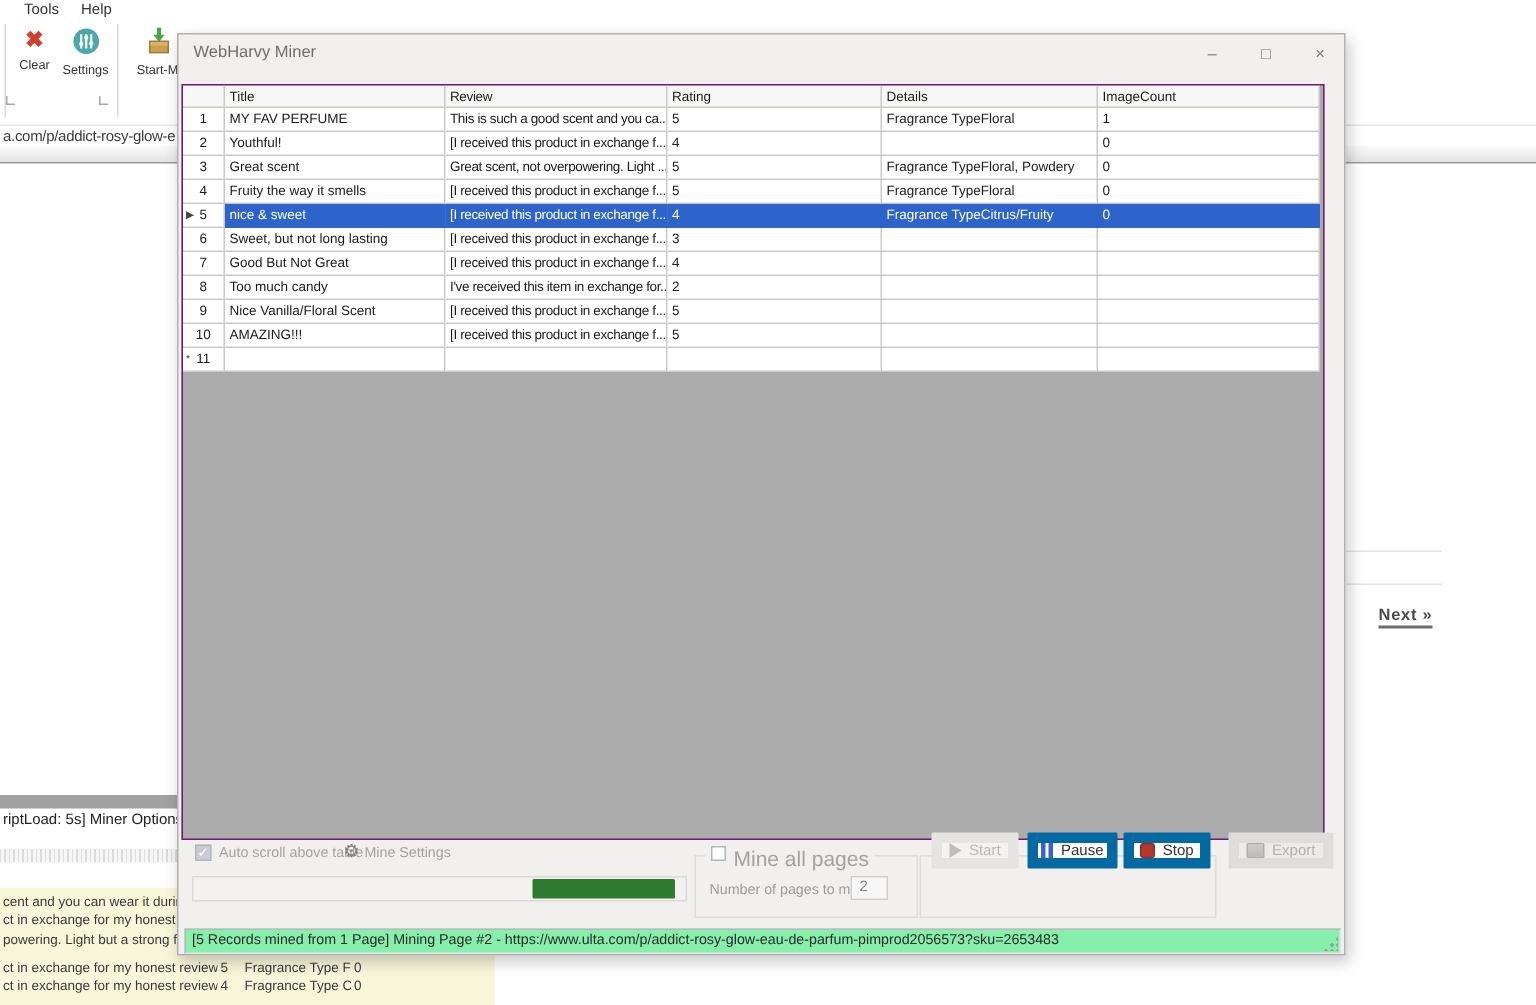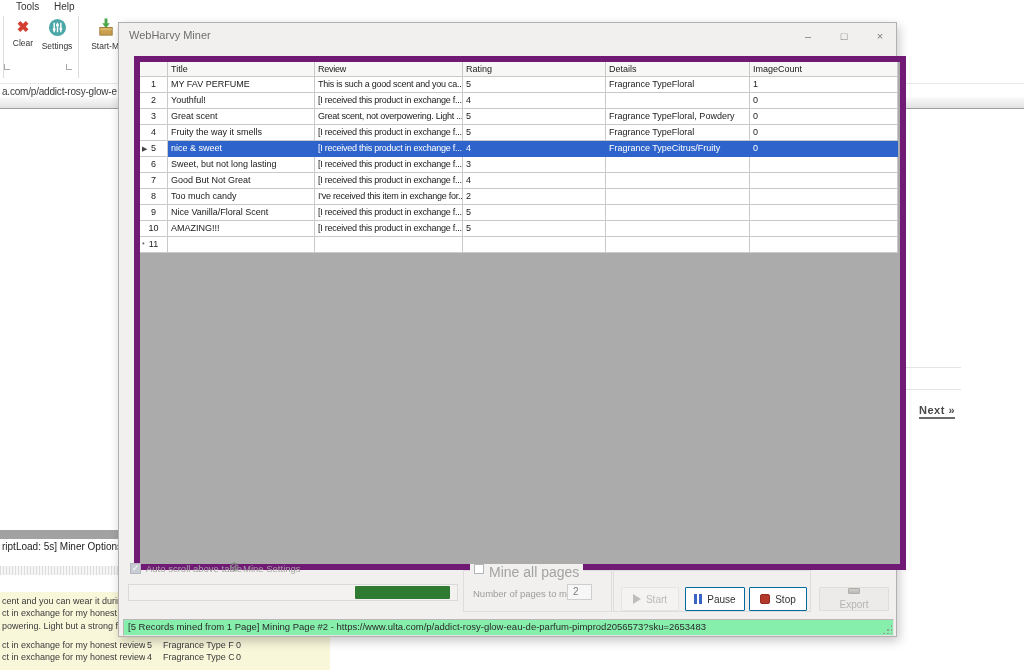--- a/index.html
+++ b/index.html
@@ -33,22 +33,22 @@
   .prating{position:absolute;left:147px;}
   .pdetails{position:absolute;left:163px;max-width:71px;overflow:hidden;display:inline-block;}
   .pcount{position:absolute;left:236px;}
 
   
   .dialog{position:absolute;left:118px;top:22px;width:779px;height:615px;background:#f1f0ef;
           border:1px solid #b3b0ad;box-shadow:2px 4px 10px rgba(0,0,0,.22);box-sizing:border-box;}
   .dlg-title{position:absolute;left:10px;top:6px;font-size:11px;color:#6e6e6e;}
   .winbtn{position:absolute;top:4px;width:26px;height:18px;text-align:center;font-size:11px;color:#7a7a7a;line-height:18px;}
 
-  .grid{position:absolute;left:15px;top:33px;width:760px;height:502px;background:#ababab;
-        border:6px solid #701a75;overflow:hidden;box-sizing:content-box;}
+  .grid{position:absolute;left:2px;top:33px;width:760px;height:502px;background:#ababab;
+        border:1px solid #701a75;overflow:hidden;box-sizing:content-box;}
   .ghead,.trow{display:flex;}
   .ghead{height:15px;}
   .trow{height:16px;}
   .cell{box-sizing:border-box;flex:none;border-right:1px solid #c9c9c9;border-bottom:1px solid #c9c9c9;
         padding:0 3px;font-size:9px;line-height:15px;white-space:nowrap;overflow:hidden;background:#fff;color:#1a1a1a;}
   .cell.h{background:#f7f7f6;line-height:14px;}
   .c-num{width:28px;text-align:center;position:relative;}
   .c-title{width:147px;}
   .c-review{width:148px;letter-spacing:-0.25px;}
   .c-rating{width:143px;}
@@ -69,24 +69,24 @@
   .progress-fill{position:absolute;top:1px;bottom:1px;border-radius:1px;background:#2e7b31;}
 
   .group{position:absolute;border:1px solid #dfdddb;box-sizing:border-box;}
   .group-legend{position:absolute;left:6px;top:-7px;background:#f1f0ef;padding:0 4px;display:flex;gap:5px;
                 font-size:14px;color:#a3a3a3;}
   .group-legend .chk{position:static;width:10px;height:10px;}
   .pages-label{position:absolute;left:9px;top:17px;font-size:9.5px;color:#9d9d9d;}
   .pages-value{position:absolute;left:103px;top:13px;width:25px;height:16px;border:1px solid #cfcfcf;background:#f7f7f7;
                font-size:10px;color:#7c7c7c;line-height:14px;padding-left:5px;box-sizing:border-box;}
 
-  .btn{position:absolute;top:564px;height:24px;display:flex;align-items:center;justify-content:center;gap:5px;
-       font-size:10px;box-sizing:border-box;border:1px solid #0369a1;background:#fff;color:#333;border-radius:1px;}
+  .btn{position:absolute;top:532px;height:24px;display:flex;align-items:flex-start;justify-content:center;gap:5px;
+       font-size:10px;box-sizing:border-box;border:7px solid #0369a1;background:#fff;color:#333;border-radius:1px;}
   .btn.disabled{background:#f4f3f2;border-color:#e6e4e2;color:#b9b9b9;}
-  .btn.disabled2{background:#edebe9;border-color:#dfdddb;color:#b3b3b3;flex-direction:column;}
+  .btn.disabled2{background:#edebe9;border-color:#dfdddb;color:#b3b3b3;}
   .icon-play{width:0;height:0;border-left:8px solid #bdbdbd;border-top:5px solid transparent;border-bottom:5px solid transparent;}
   .icon-pause{display:flex;gap:2px;}
   .icon-pause i{width:3px;height:10px;background:#3a63c8;display:block;}
   .icon-stop{width:10px;height:10px;background:#b5382c;border:1px solid #932c22;border-radius:2px;box-sizing:border-box;}
   .icon-export{width:12px;height:10px;background:linear-gradient(#cfcdca,#bdbab7);border:1px solid #b0aeab;border-radius:1px;box-sizing:border-box;}
 
   .statusbar{position:absolute;left:4px;top:596px;width:771px;height:17px;background:#86efac;
              border:1px solid;border-color:#b9b9b9 #e5e5e5 #e5e5e5 #b9b9b9;box-sizing:border-box;
              font-size:9.5px;color:#2a2a2a;line-height:14px;padding-left:4px;white-space:nowrap;overflow:hidden;}
   .grip{position:absolute;right:1px;bottom:1px;width:10px;height:10px;

